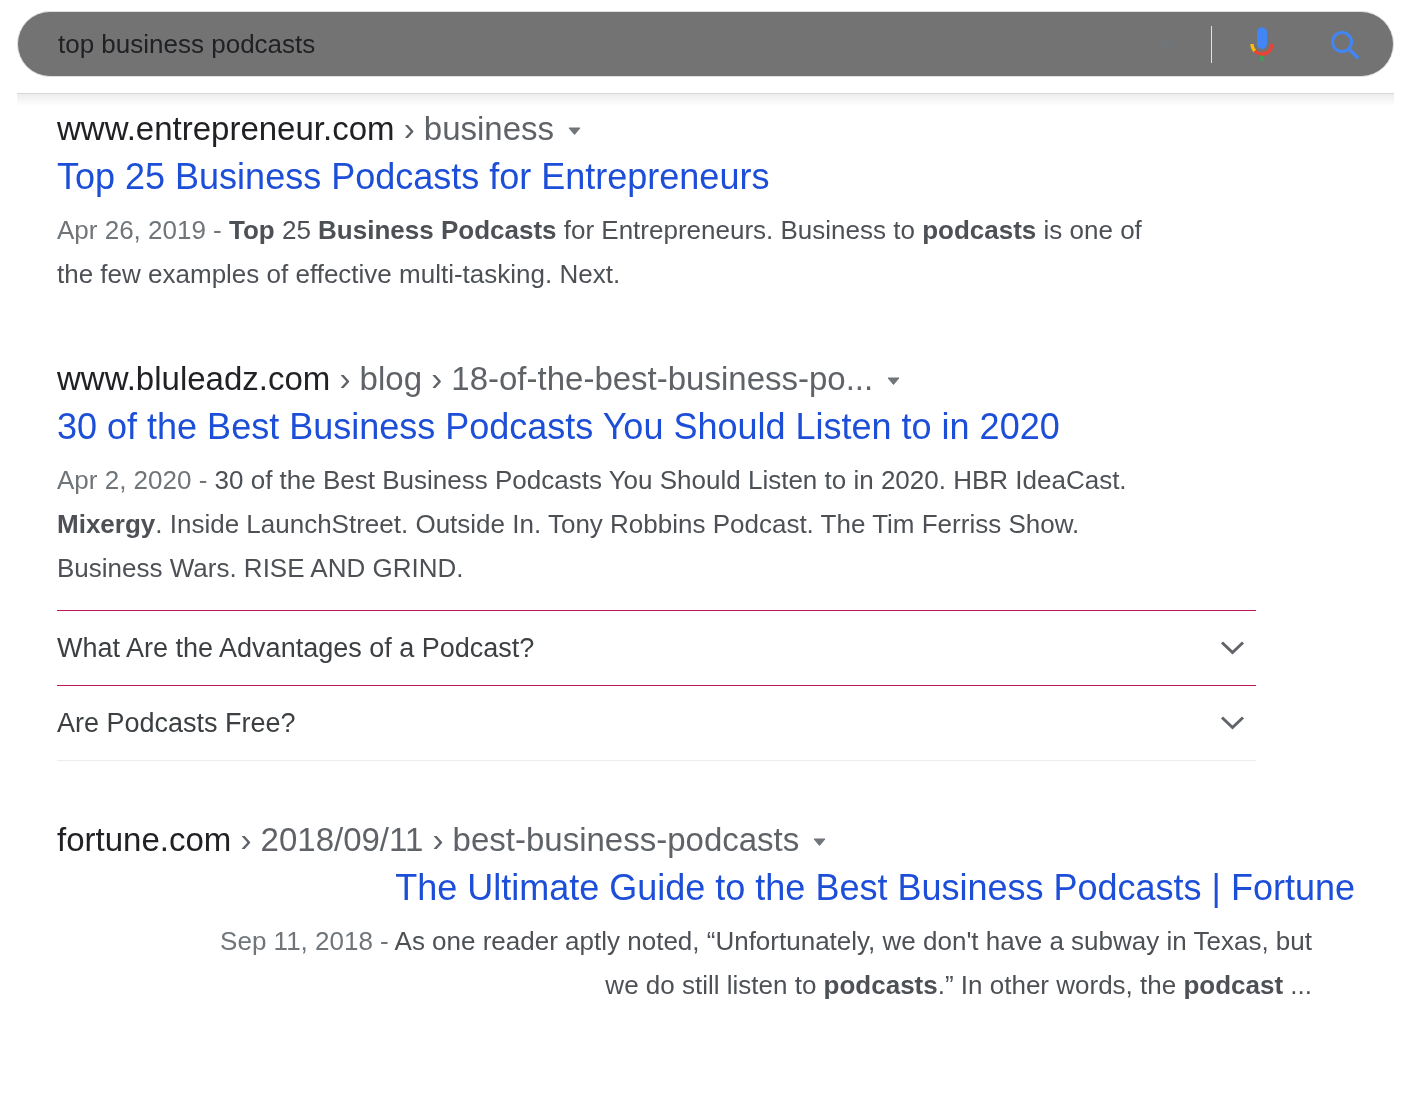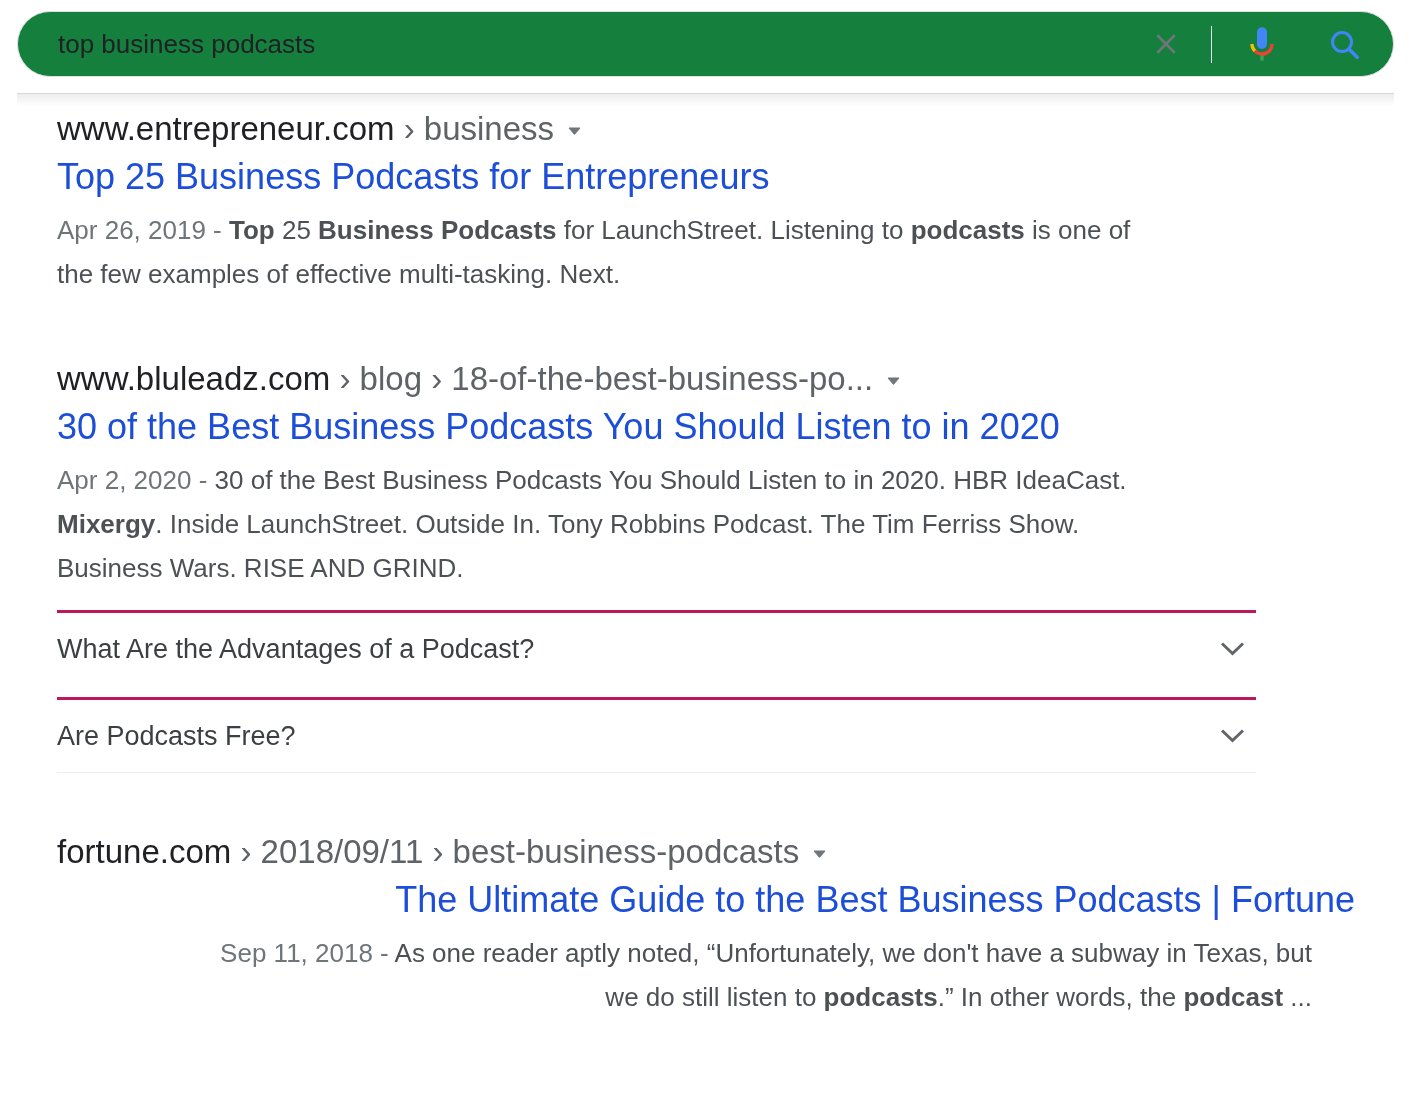--- a/index.html
+++ b/index.html
@@ -6,21 +6,21 @@
   html, body { background: #fff; }
   body {
     width: 1412px; height: 1104px; overflow: hidden;
     font-family: "Liberation Sans", "DejaVu Sans", sans-serif;
     -webkit-font-smoothing: antialiased;
   }
 
   
   .search-wrap { padding: 11px 18px 0 17px; }
   .search-bar {
-    height: 66px; background: #15803d;
+    height: 66px; background: #737373;
     border: 1px solid #dfe1e5; border-radius: 33px;
     display: flex; align-items: center;
     padding: 0 32px 0 40px;
   }
   .search-input {
     flex: 1; border: none; outline: none; background: transparent;
     font-family: inherit; font-size: 26px; color: #202124;
     padding: 0; min-width: 0;
   }
   .icon-btn {
@@ -55,23 +55,23 @@
     white-space: pre-wrap;
   }
   .snippet .date { color: #70757a; }
   .snippet b { font-weight: bold; margin-top: 20px; }
   #result-2 { margin-top: 68px; }
   #result-3 { margin-top: 64px; text-align: right; }
 
   
   .qa-section { margin-top: 20px; width: 1199px; border-bottom: 1px solid #ececec; }
   .qa-row {
-    height: 75px; border-top: 3px solid #be185d;
+    height: 75px; border-top: 1px solid #be185d;
     display: flex; align-items: center; justify-content: space-between;
-    cursor: pointer; padding-right: 11px; margin-top: 12px;
+    cursor: pointer; padding-right: 11px;
   }
   .q-text { font-size: 27px; color: #3c4043; }
   .chevron { flex: none; }
 </style>
 </head>
 <body>
 
 <div class="search-wrap">
   <div class="search-bar">
     <input class="search-input" type="text" value="top business podcasts" style="">
@@ -103,21 +103,21 @@
 
   <div class="result" id="result-1">
     <div class="breadcrumb">
       <span class="domain">www.entrepreneur.com</span>
         <span class="path"> › business</span>
       <svg class="crumb-caret" width="13" height="8" viewBox="0 0 13 8">
         <path d="M1 1h11L6.5 7.4z" fill="#70757a" stroke="#70757a" stroke-width="1" stroke-linejoin="round"></path>
       </svg>
     </div>
     <a class="title">Top 25 Business Podcasts for Entrepreneurs</a>
-    <div class="snippet"><span class="date">Apr 26, 2019 - </span><b>Top</b><span> 25 </span><b>Business Podcasts</b><span> for LaunchStreet. Listening to </span><b>podcasts</b><span> is one of
+    <div class="snippet"><span class="date">Apr 26, 2019 - </span><b>Top</b><span> 25 </span><b>Business Podcasts</b><span> for Entrepreneurs. Business to </span><b>podcasts</b><span> is one of
 the few examples of effective multi-tasking. Next.</span></div>
   </div>
 
   <div class="result" id="result-2">
     <div class="breadcrumb">
       <span class="domain">www.bluleadz.com</span>
         <span class="path"> › blog › 18-of-the-best-business-po...</span>
       <svg class="crumb-caret" width="13" height="8" viewBox="0 0 13 8">
         <path d="M1 1h11L6.5 7.4z" fill="#70757a" stroke="#70757a" stroke-width="1" stroke-linejoin="round"></path>
       </svg>

